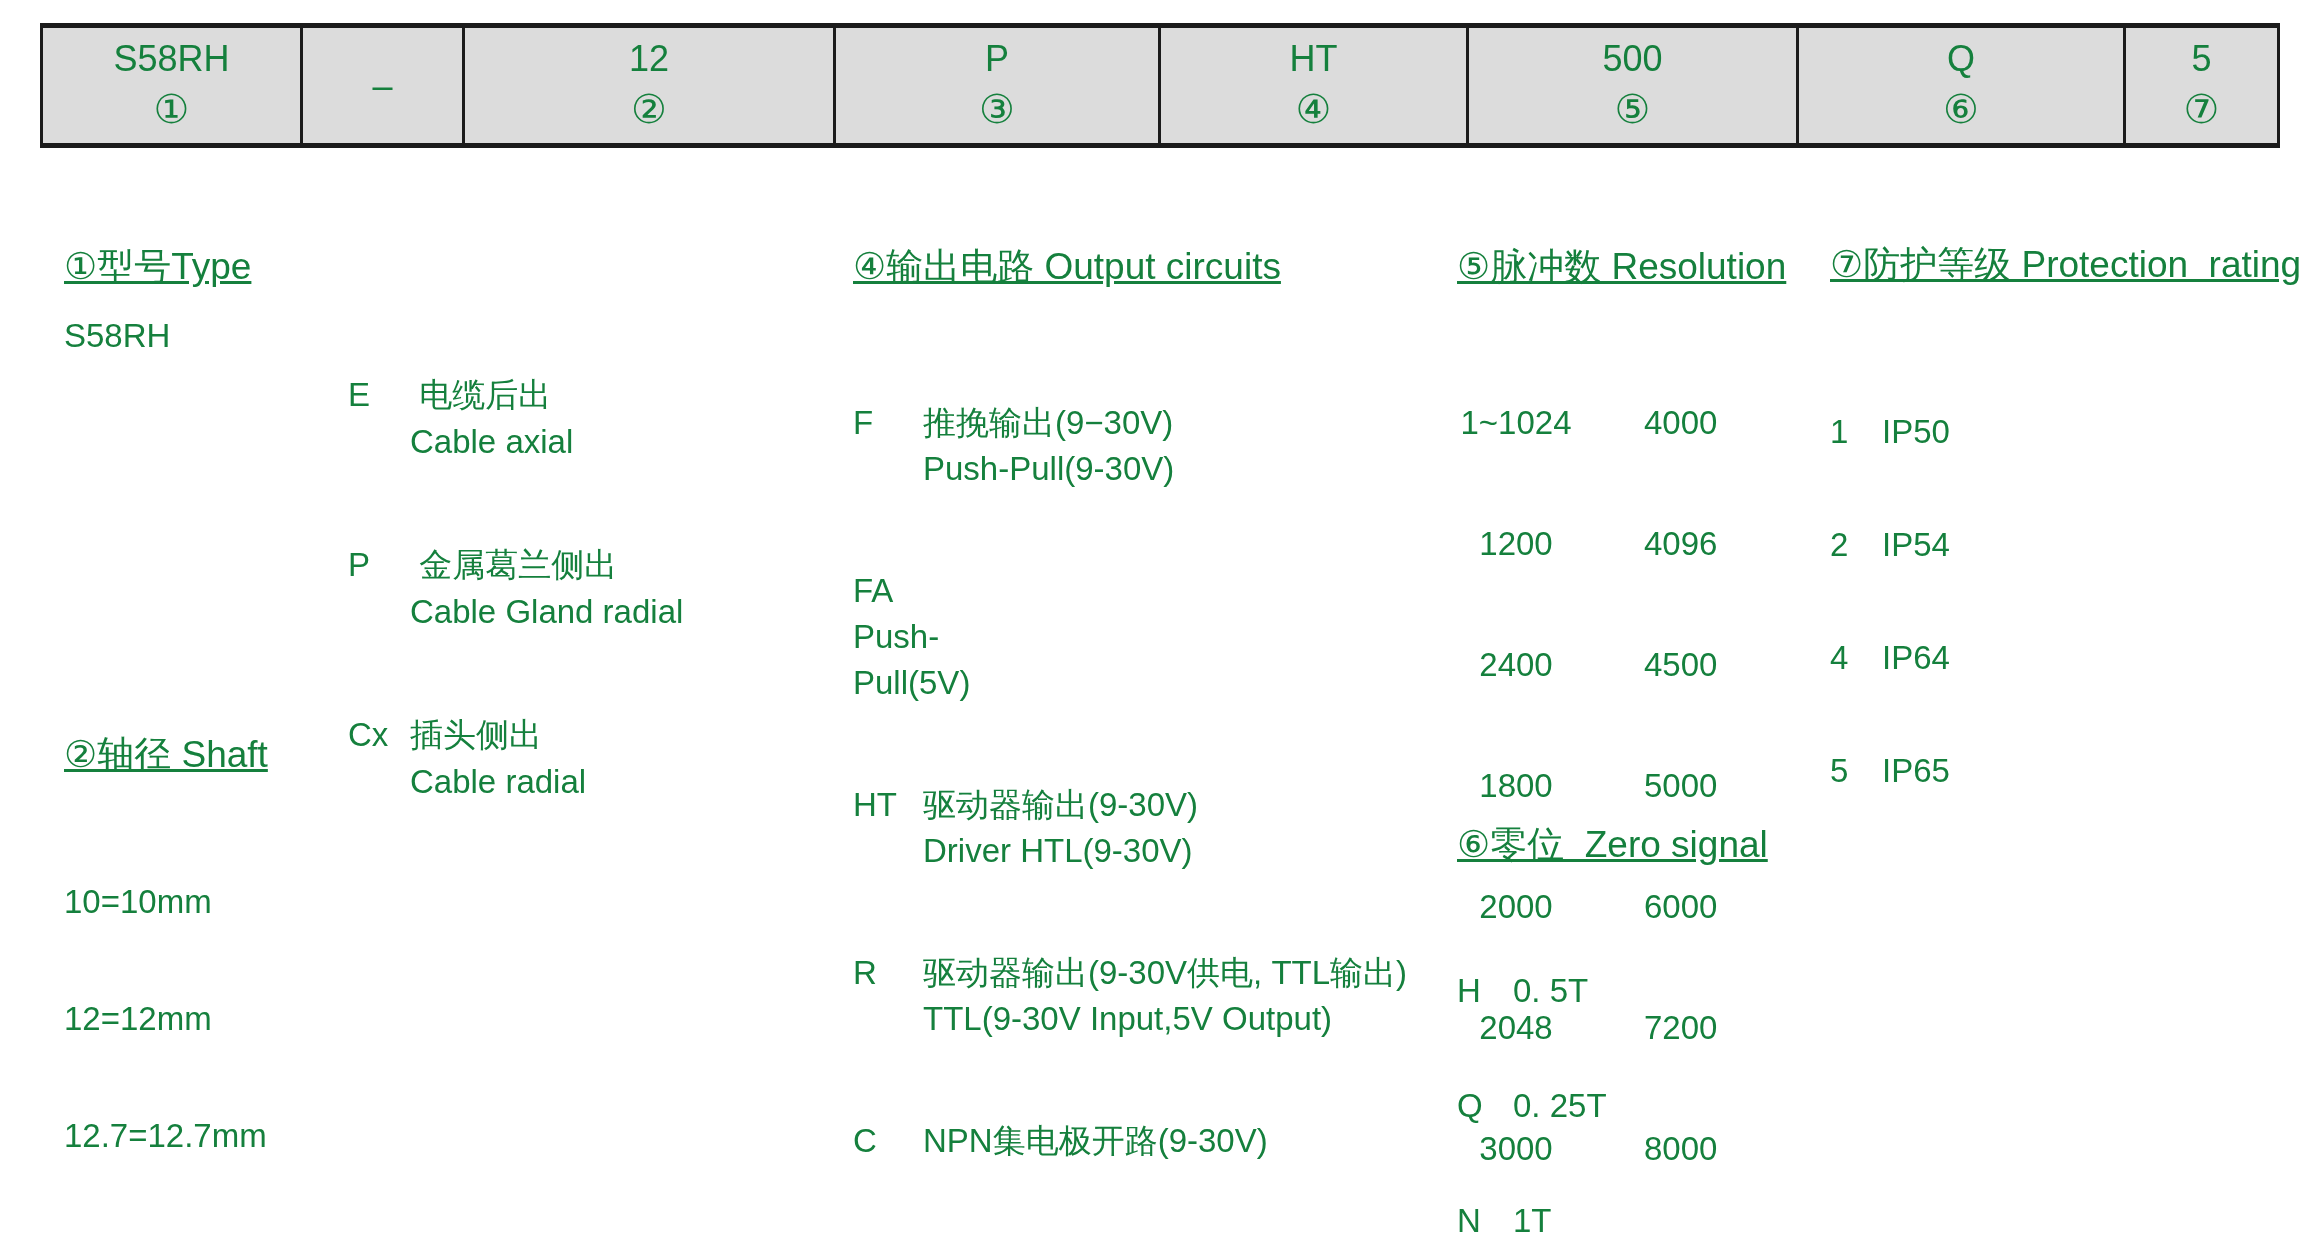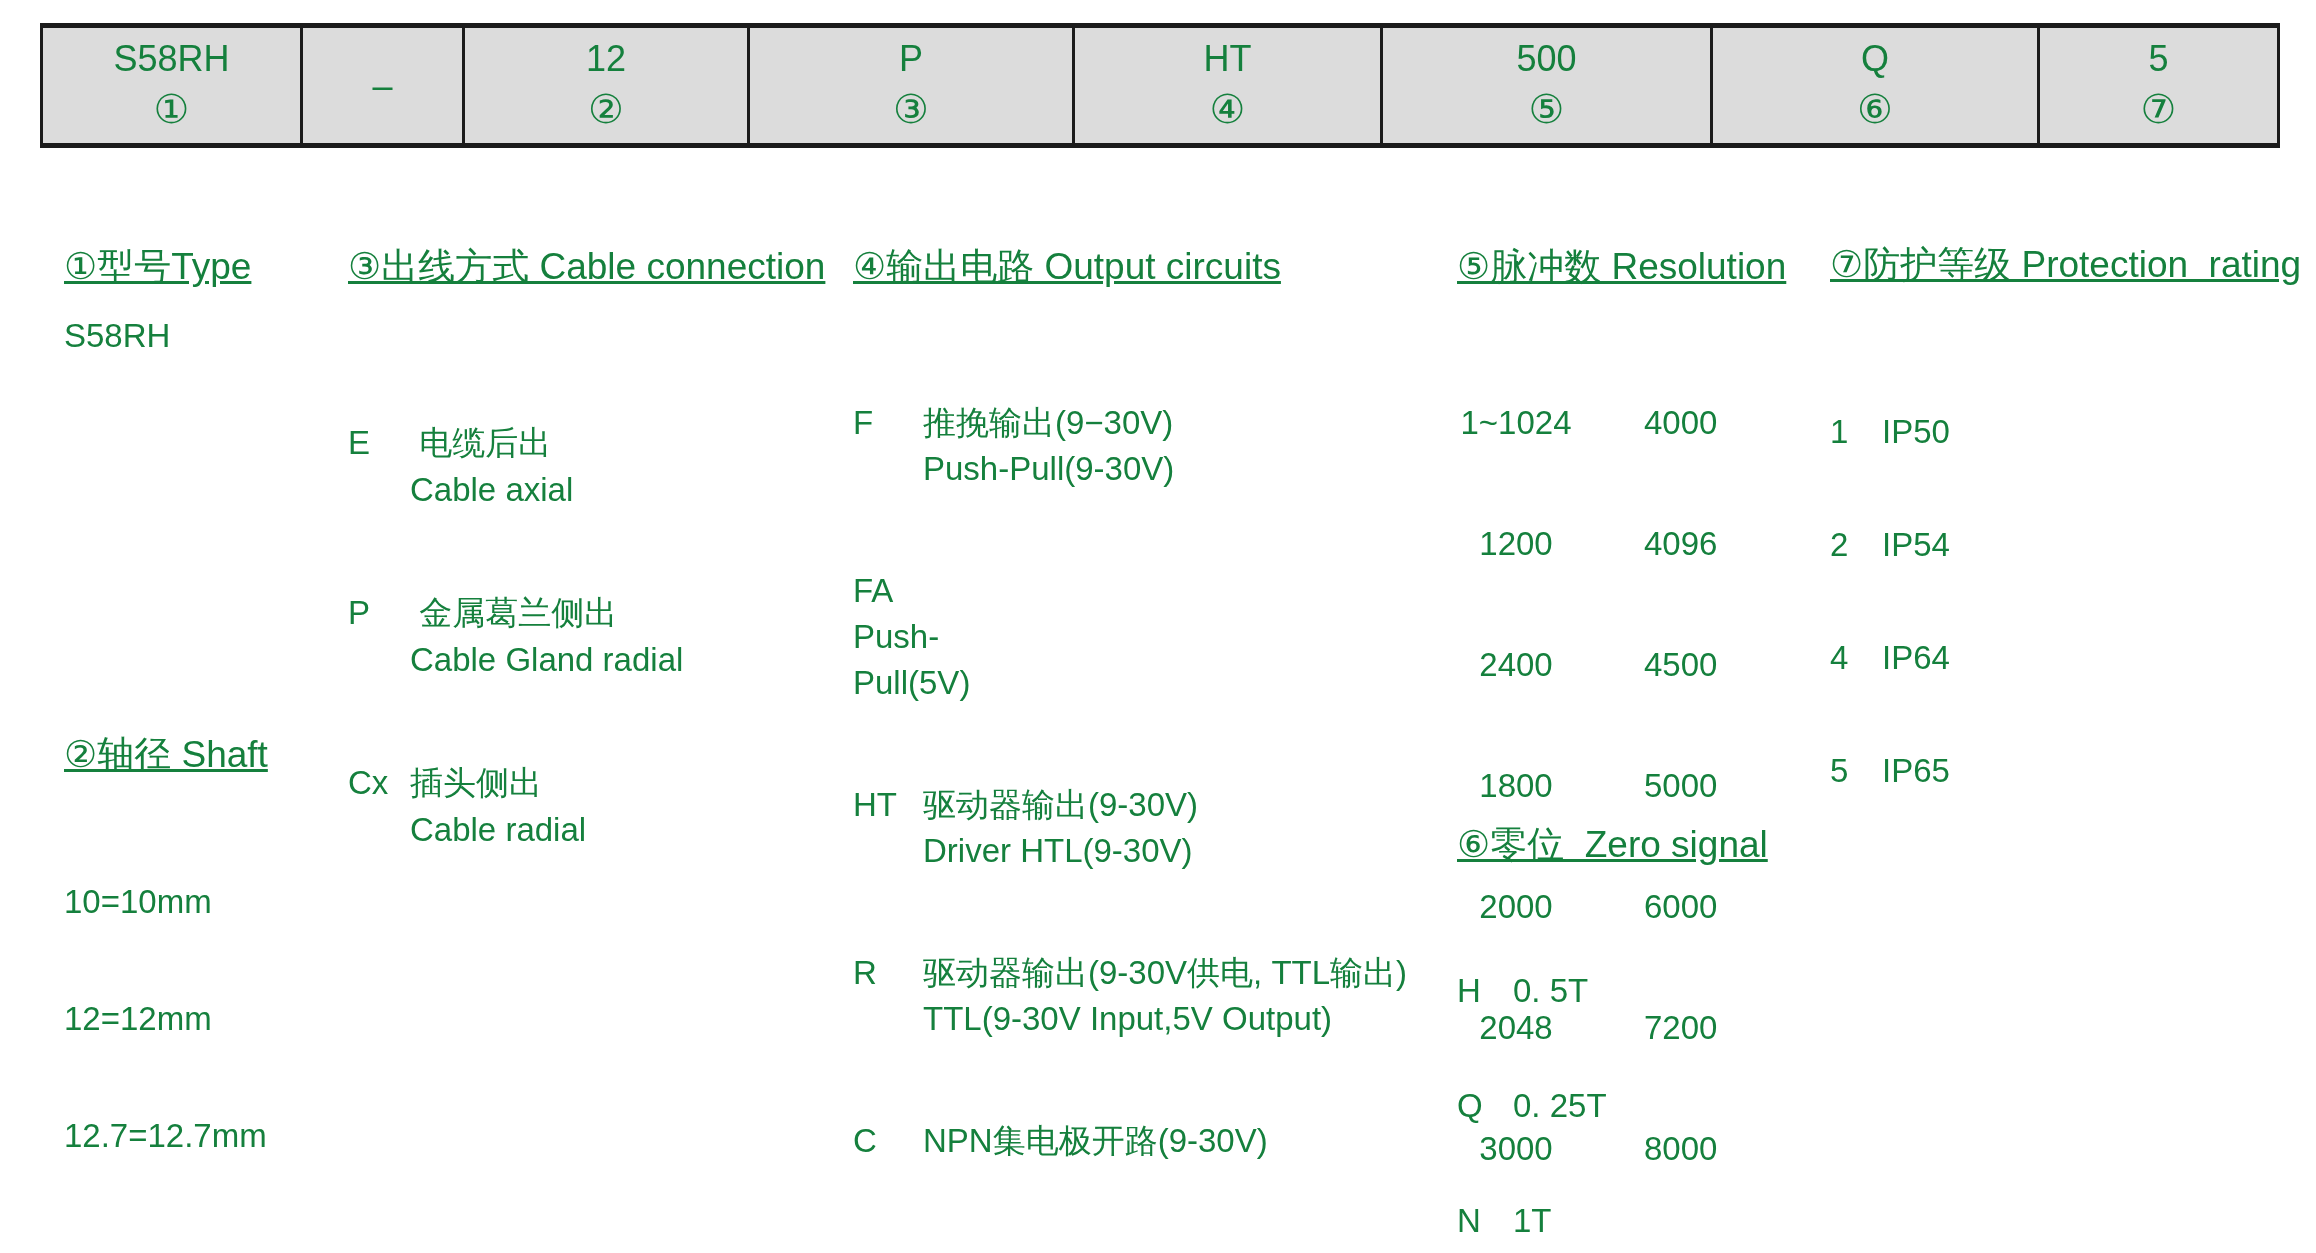--- a/index.html
+++ b/index.html
@@ -16,21 +16,21 @@
   }
   .cell {
     box-sizing:border-box; border-right:3px solid #1b1b1b;
     display:flex; flex-direction:column; align-items:center; justify-content:center;
     gap:7px;
   }
   .cell:last-child { border-right:none; flex:1; }
   .cell-value { font-size:36px; line-height:40px; white-space:pre-wrap; }
   .cell-num  { font-size:40px; line-height:46px; }
   .cell-num:empty { display:none; }
-  .c1{width:260px}.c2{width:162px}.c3{width:285px}.c4{width:325px}
+  .c1{width:260px}.c2{width:162px}.c3{width:371px}.c4{width:325px}
   .c5{width:308px}.c6{width:330px}.c7{width:327px}
   
   .section { position:absolute; }
   .section-title { font-size:37px; line-height:48px; white-space:pre-wrap;text-decoration:underline; }
   .sec-body { font-size:33px; white-space:pre-wrap; }
   .pair { display:grid; }
   .pair-cable { grid-template-columns:62px auto; }
   .pair-output { grid-template-columns:70px auto; }
   .lh47 .pair > div { line-height:47px; }
   .lh46 .pair > div { line-height:46px; }
@@ -98,21 +98,20 @@
   <div class="section" style="left:64px; top:731px;">
     <div class="section-title">②轴径 Shaft</div>
     <div class="sec-body m-shaft">
       <div class="shaft-item">10=10mm</div>
       <div class="shaft-item">12=12mm</div>
       <div class="shaft-item">12.7=12.7mm</div>
     </div>
   </div>
 
   <div class="section lh47" style="left:348px; top:243px;">
-    <div class="section-title">③出线方式 Cable connection</div>
     <div class="sec-body m-cable">
       <div class="pair pair-cable">
         <div>E</div>
         <div> 电缆后出</div>
         <div></div>
         <div>Cable axial</div>
       </div>
       <div class="pair pair-cable">
         <div>P</div>
         <div> 金属葛兰侧出</div>

